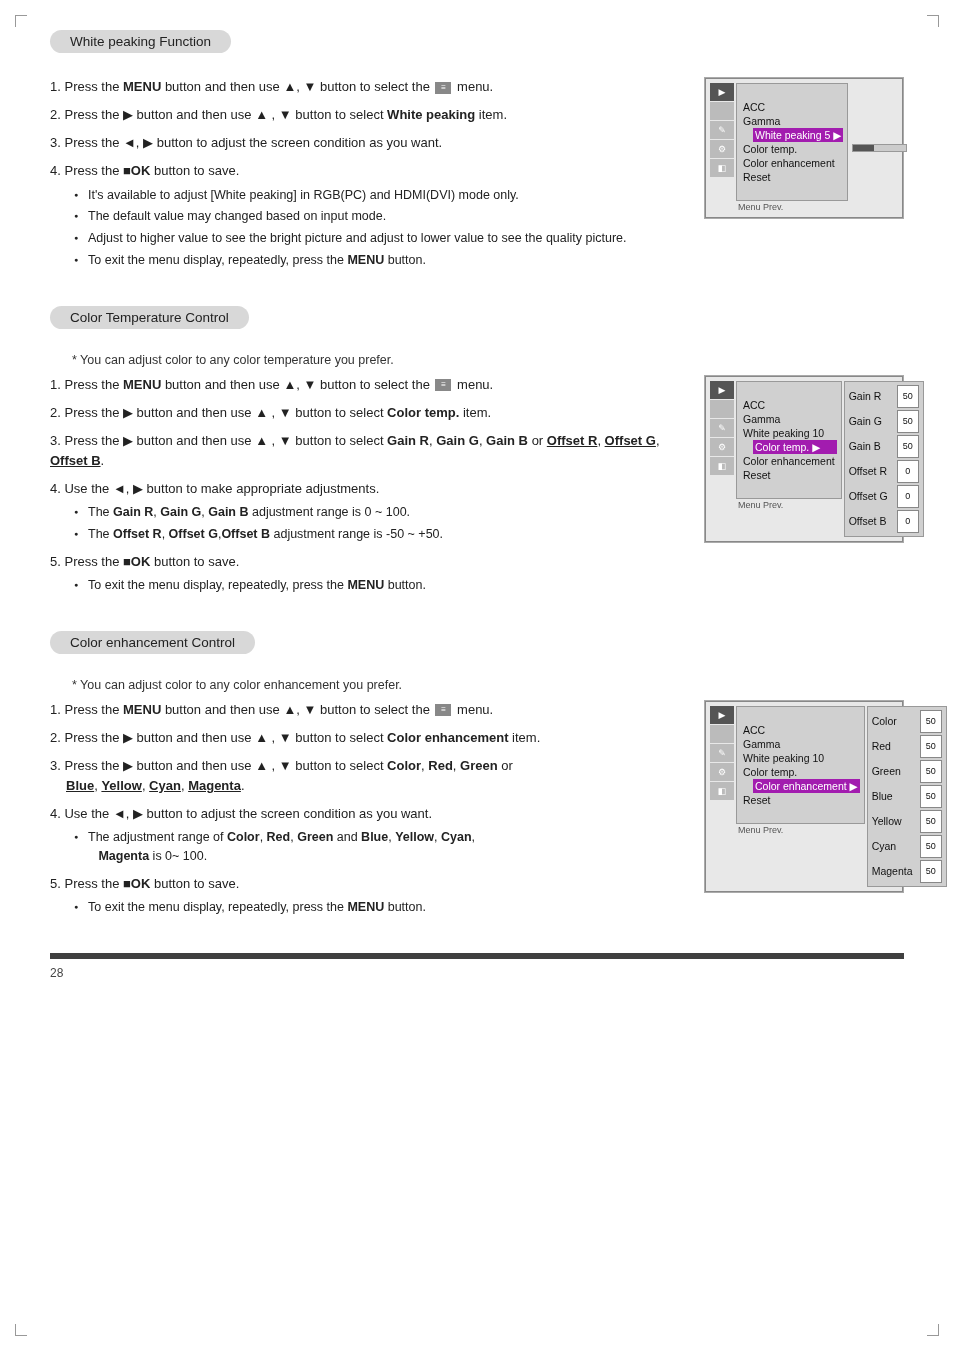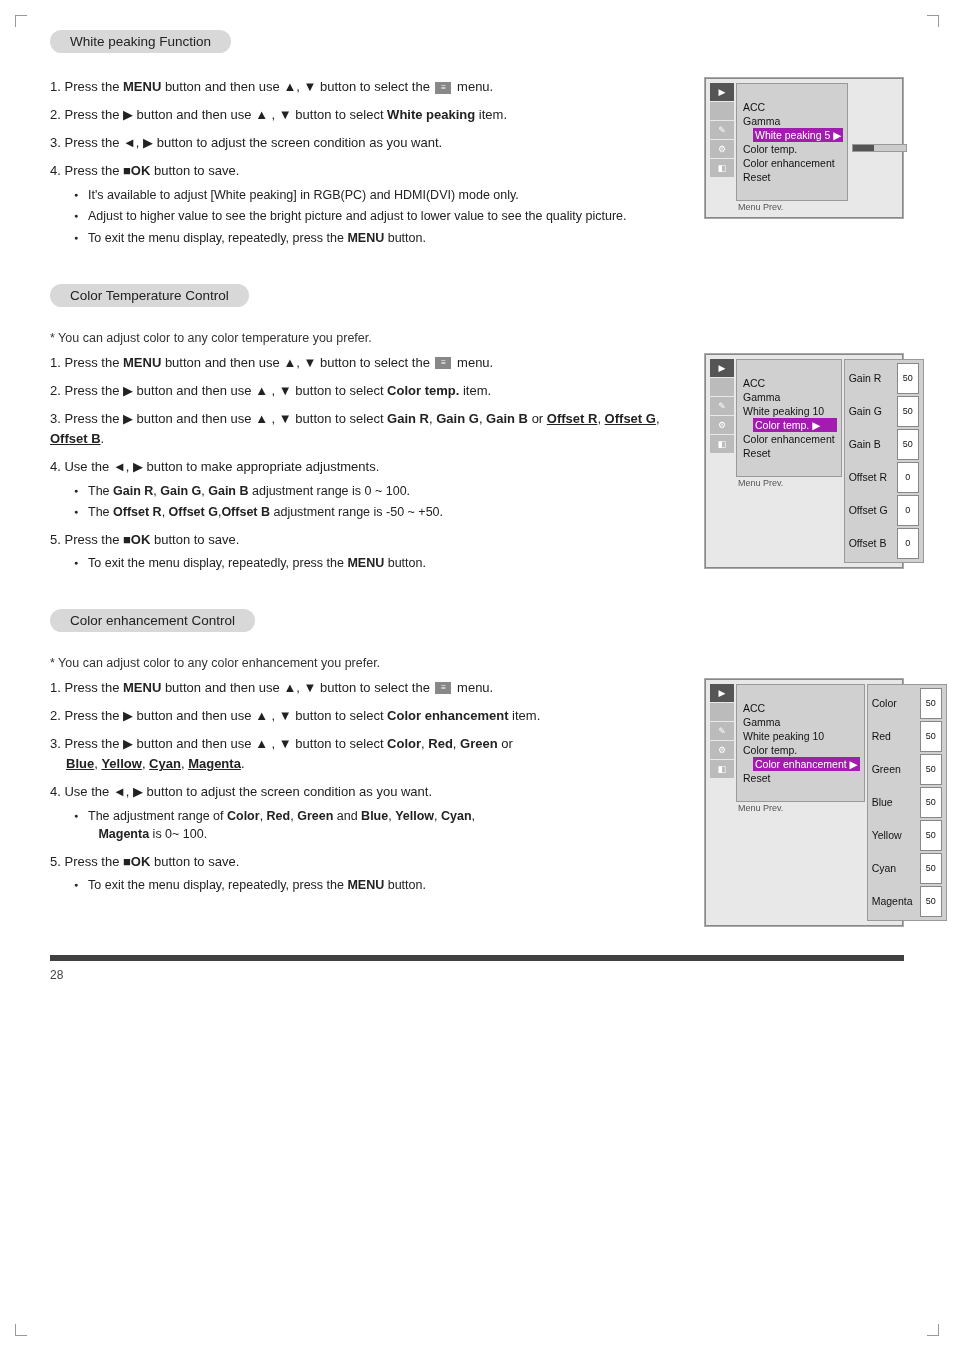--- a/index.html
+++ b/index.html
@@ -108,20 +108,21 @@
       left: 0;
       font-size: 7px;
       top: 4px;
       color: #222;
     }
 
     .note {
       font-size: 12.5px;
       color: #333;
       margin-bottom: 8px;
+      margin-left: 22px;
     }
 
     
     b { font-weight: bold; }
     .bold-underline { font-weight: bold; text-decoration: underline; }
 
     
     .menu-img {
       width: 200px;
       min-width: 200px;
@@ -193,21 +194,21 @@
       justify-content: space-between;
       gap: 4px;
       padding: 1px 0;
       font-size: 10.5px;
     }
 
     .menu-val-box {
       border: 1px solid #888;
       background: #fff;
       min-width: 22px;
-      height: 31px;
+      height: 23px;
       font-size: 9px;
       text-align: center;
       display: flex;
       align-items: center;
       justify-content: center;
     }
 
     .menu-footer {
       font-size: 9px;
       color: #555;
@@ -264,20 +265,21 @@
         </div>
 
         <div class="step">
           <span>3. </span>Press the ◄, ▶ button to adjust the screen condition as you want.
         </div>
 
         <div class="step">
           <span>4. </span>Press the <b>■OK</b> button to save.
           <ul class="bullet-list">
             <li class="bullet-item">It's available to adjust [White peaking] in RGB(PC) and HDMI(DVI) mode only.</li>
+            <li class="bullet-item">The default value may changed based on input mode.</li>
             <li class="bullet-item">Adjust  to higher value to see the bright picture and adjust to lower value to see the quality picture.</li>
             <li class="bullet-item">To exit the menu display, repeatedly, press the <b>MENU</b> button.</li>
           </ul>
         </div>
 
       </div>
 
       <div class="menu-img">
         <div class="menu-container">
           <div class="menu-sidebar">

